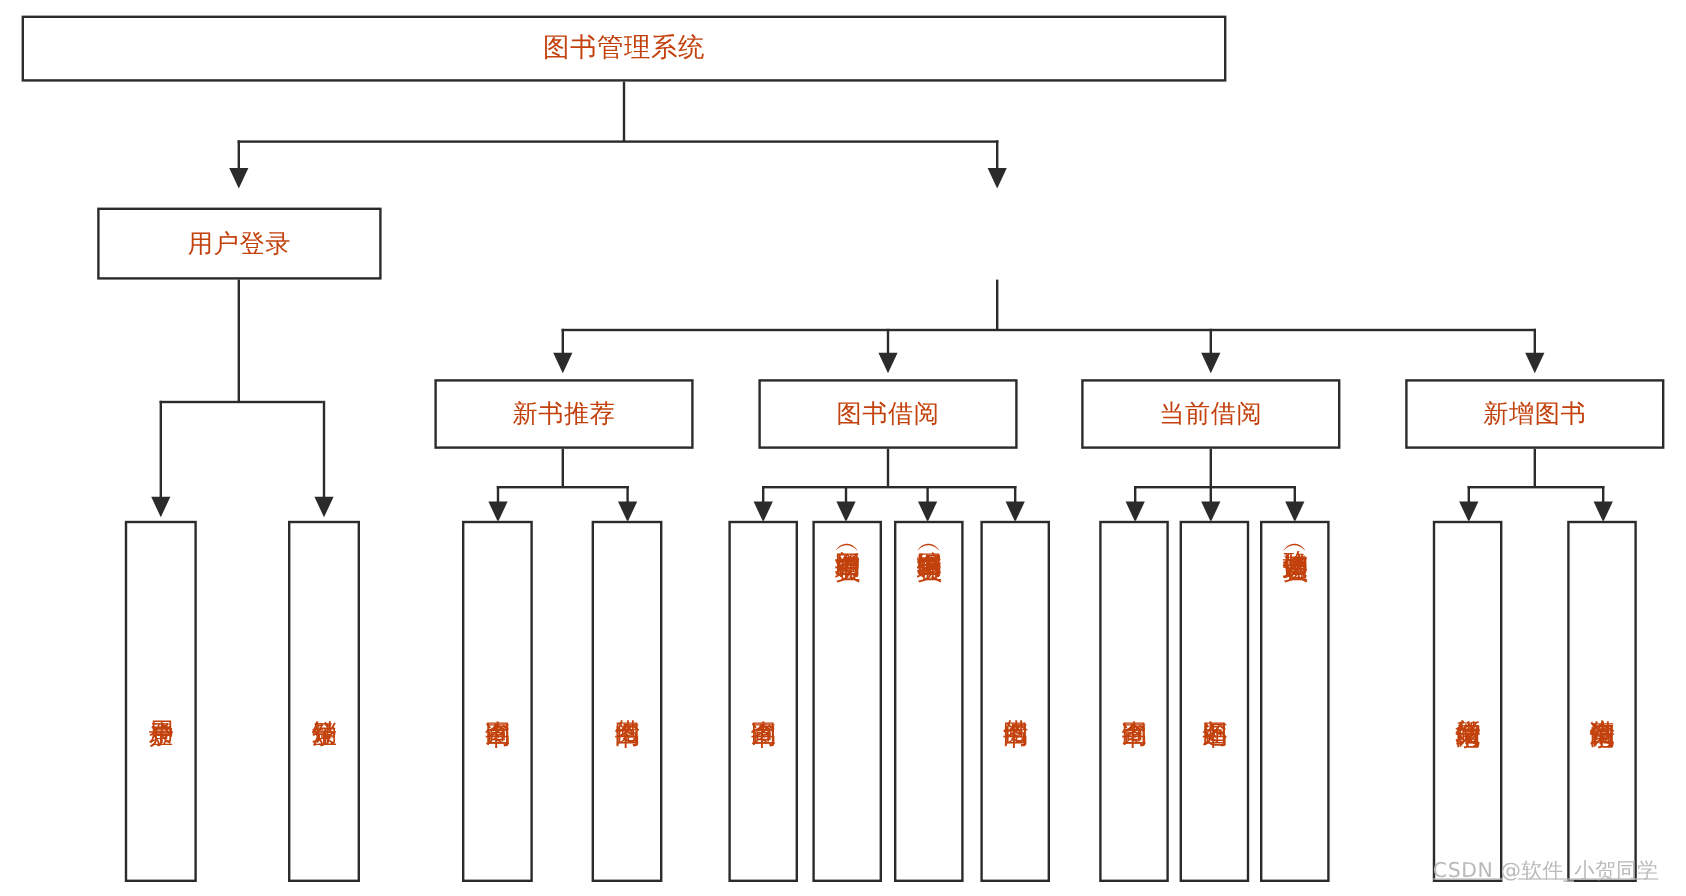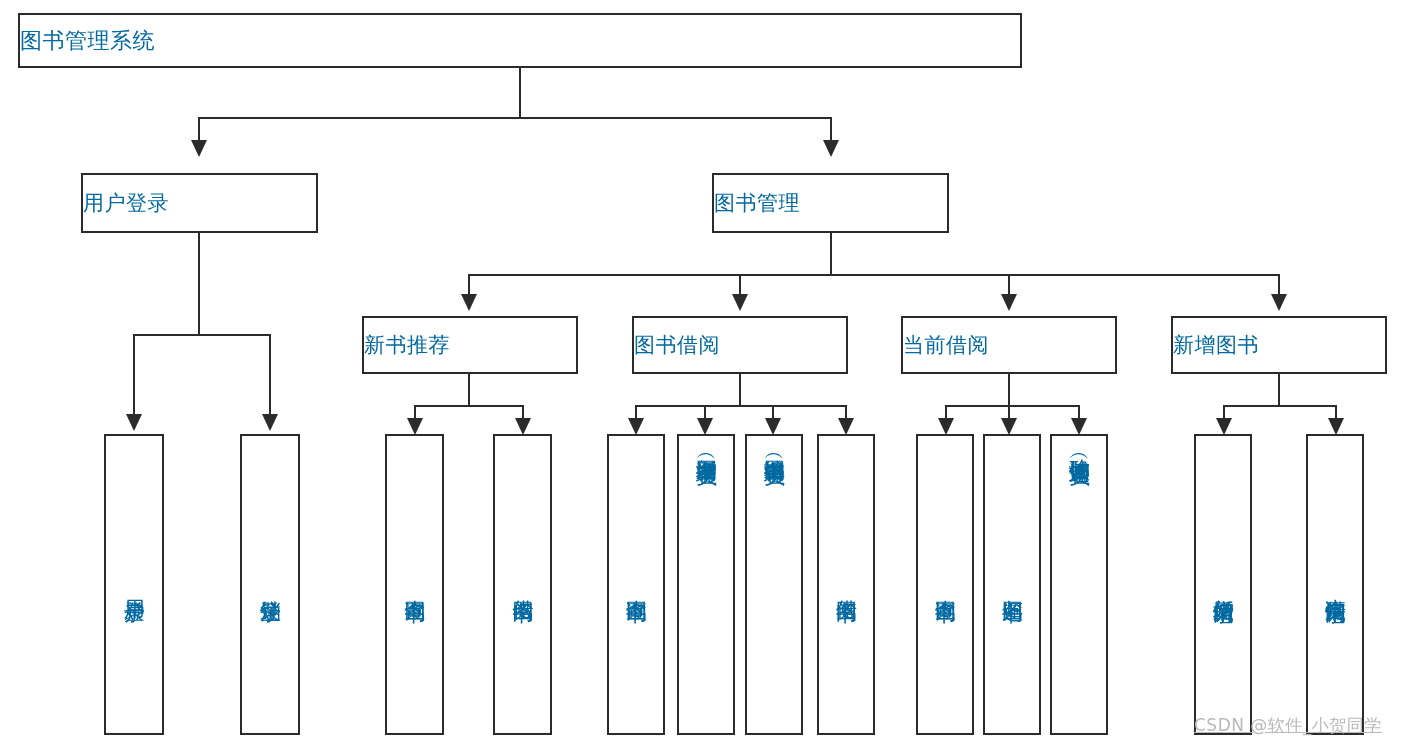--- a/index.html
+++ b/index.html
@@ -18,22 +18,22 @@
     background: #ffffff;
     overflow: hidden;
   }
   .node {
     position: absolute;
     box-sizing: border-box;
     background: #ffffff;
     border: 2px solid #2b2b2b;
     display: flex;
     align-items: center;
-    justify-content: flex-start;
-    color: #0369a1;
+    justify-content: center;
+    color: #c2410c;
   }
   .node .label {
     display: block;
     text-align: center;
     line-height: 1.05;
     letter-spacing: 0.5px;
   }
   
   .node.horiz .label {
     font-size: 21px;
@@ -100,23 +100,20 @@
 
   <div class="vline" style="left:198px; top:117px; width:2px; height:28px;"></div>
   <div class="arrow" style="left:191px; top:140px;"></div>
   <div class="vline" style="left:830px; top:117px; width:2px; height:28px;"></div>
   <div class="arrow" style="left:823px; top:140px;"></div>
 
   <div class="node horiz" id="node-user-login" style="left:81px; top:173px; width:237px; height:60px;">
     <span class="label">用户登录</span>
   </div>
 
-  <div class="node horiz" id="node-book-manage" style="left:712px; top:173px; width:237px; height:60px;">
-    <span class="label">图书管理</span>
-  </div>
 
   <div class="vline" style="left:198px; top:233px; width:2px; height:102px;"></div>
   <div class="hline" style="left:133px; top:334px; width:136px; height:2px;"></div>
   <div class="vline" style="left:133px; top:334px; width:2px; height:85px;"></div>
   <div class="arrow" style="left:126px; top:414px;"></div>
   <div class="vline" style="left:269px; top:334px; width:2px; height:85px;"></div>
   <div class="arrow" style="left:262px; top:414px;"></div>
 
   <div class="vline" style="left:830px; top:233px; width:2px; height:42px;"></div>
   <div class="hline" style="left:468px; top:274px; width:812px; height:2px;"></div>

